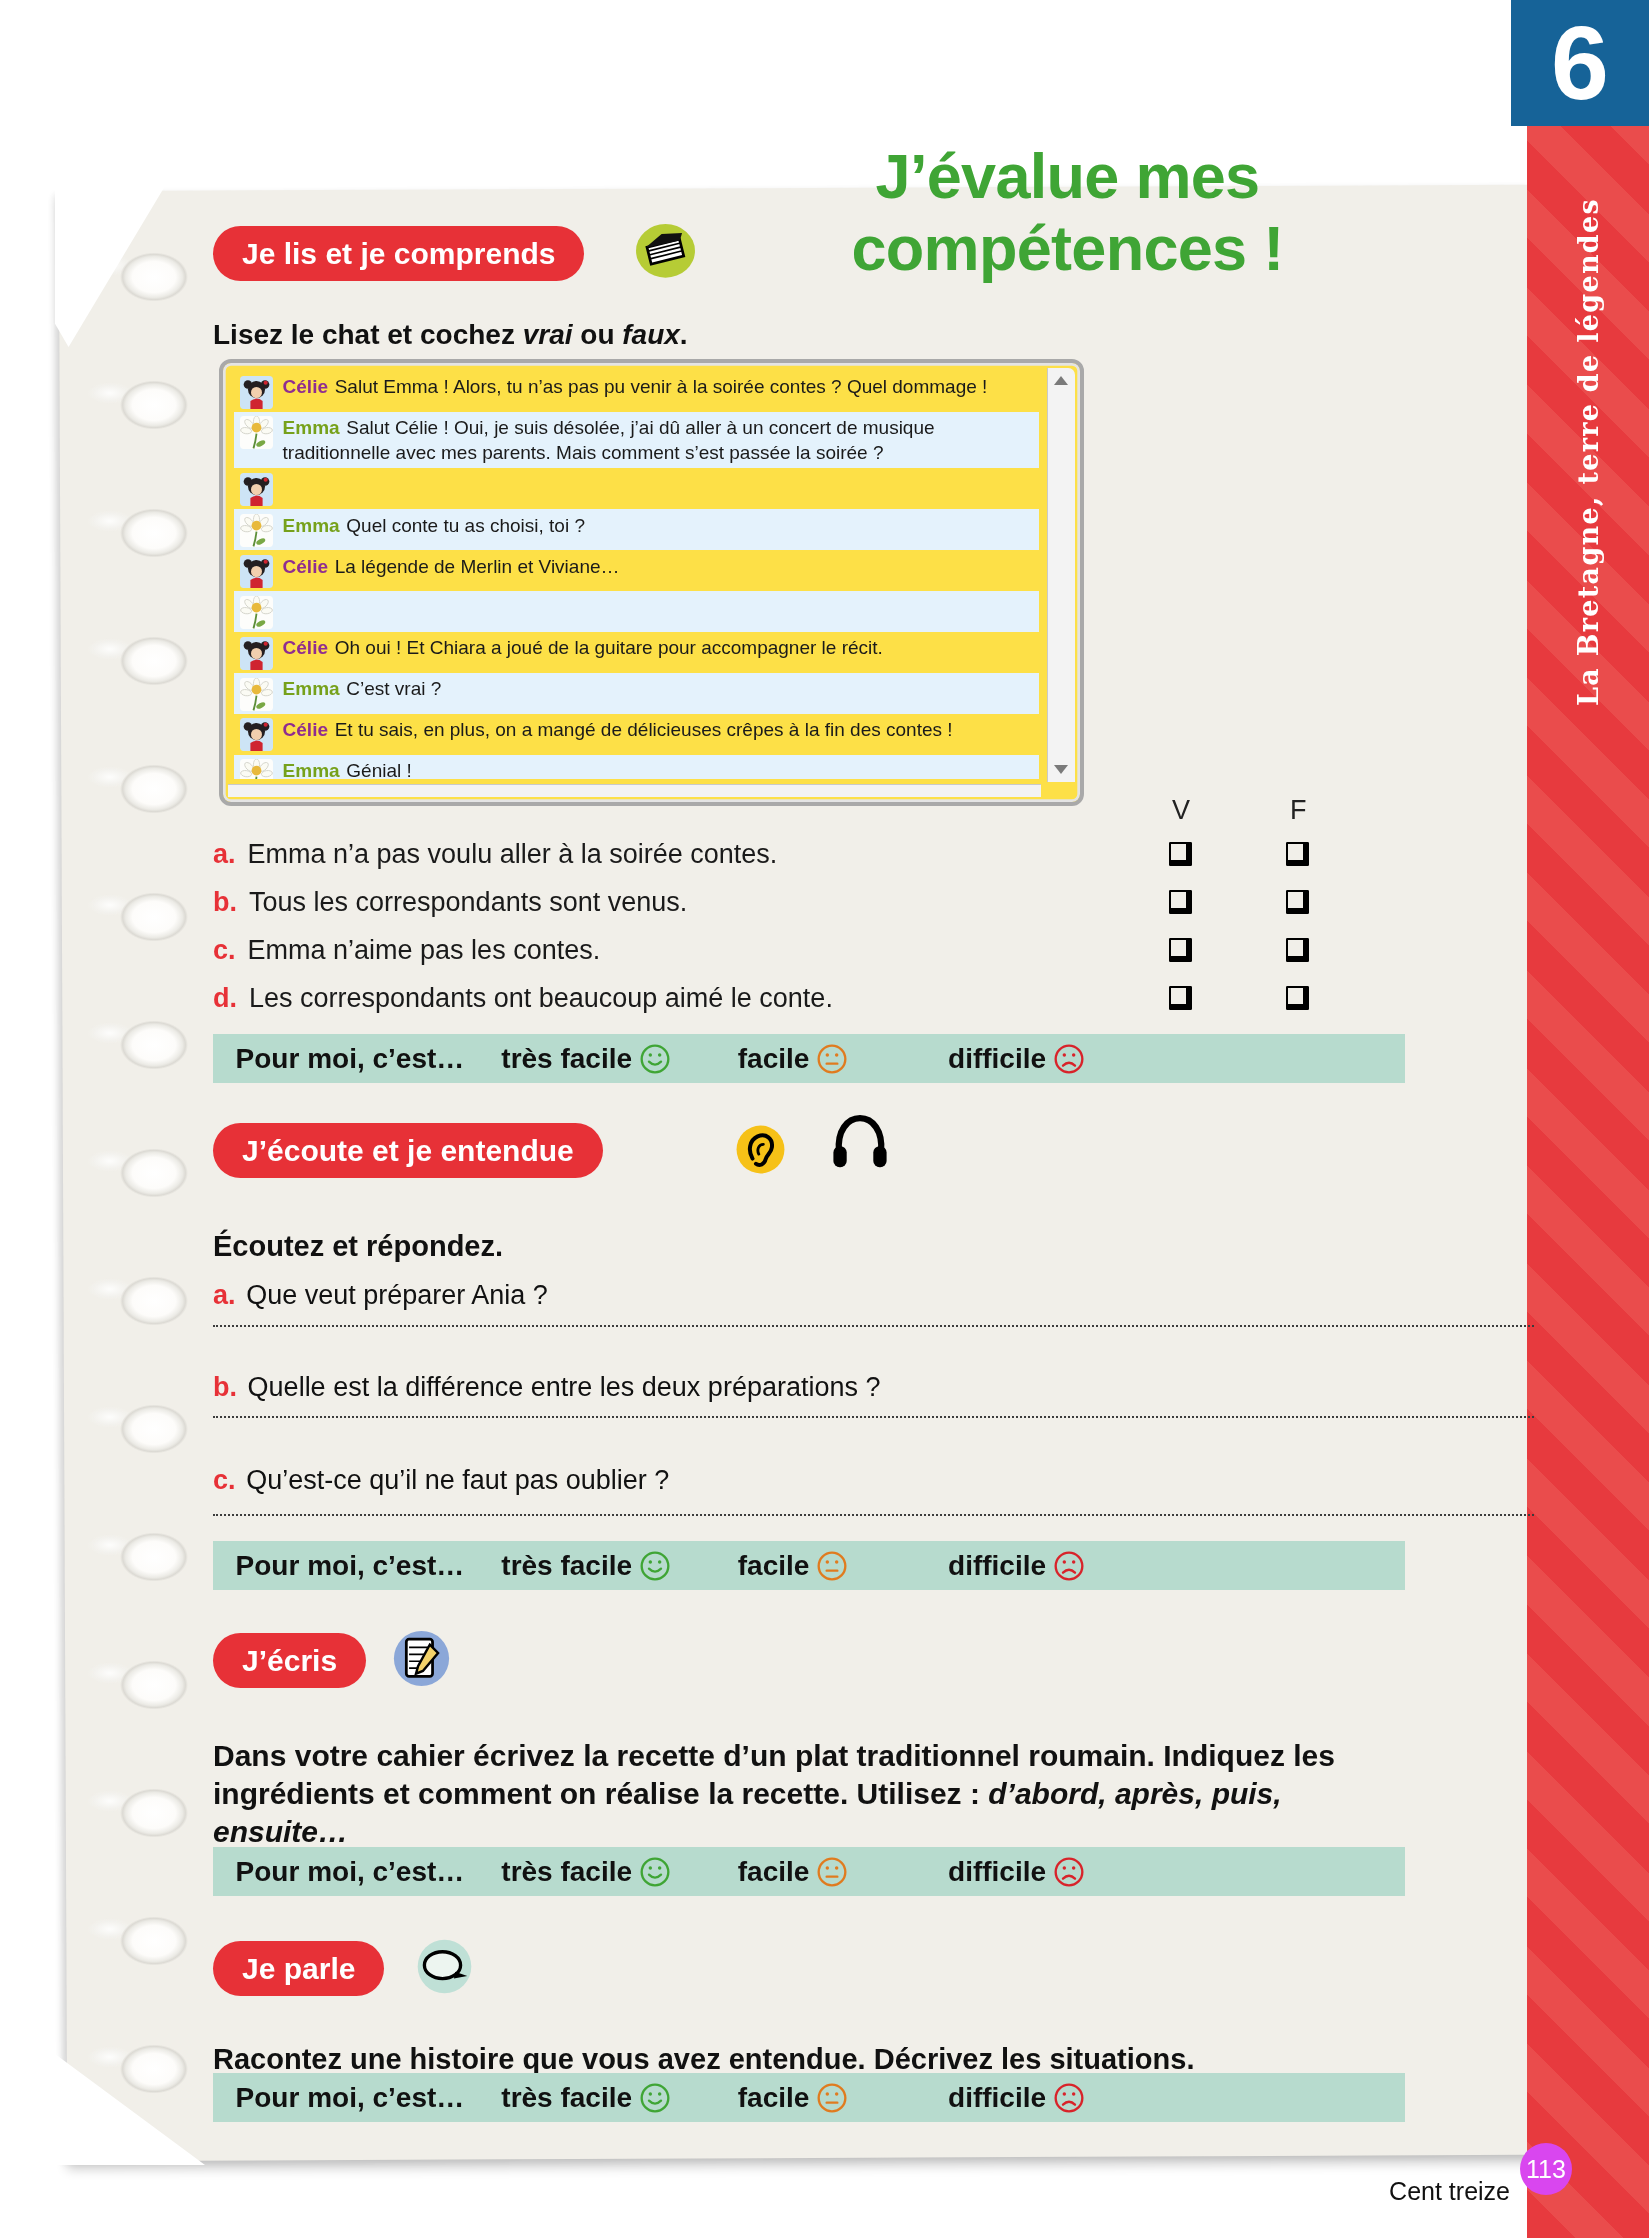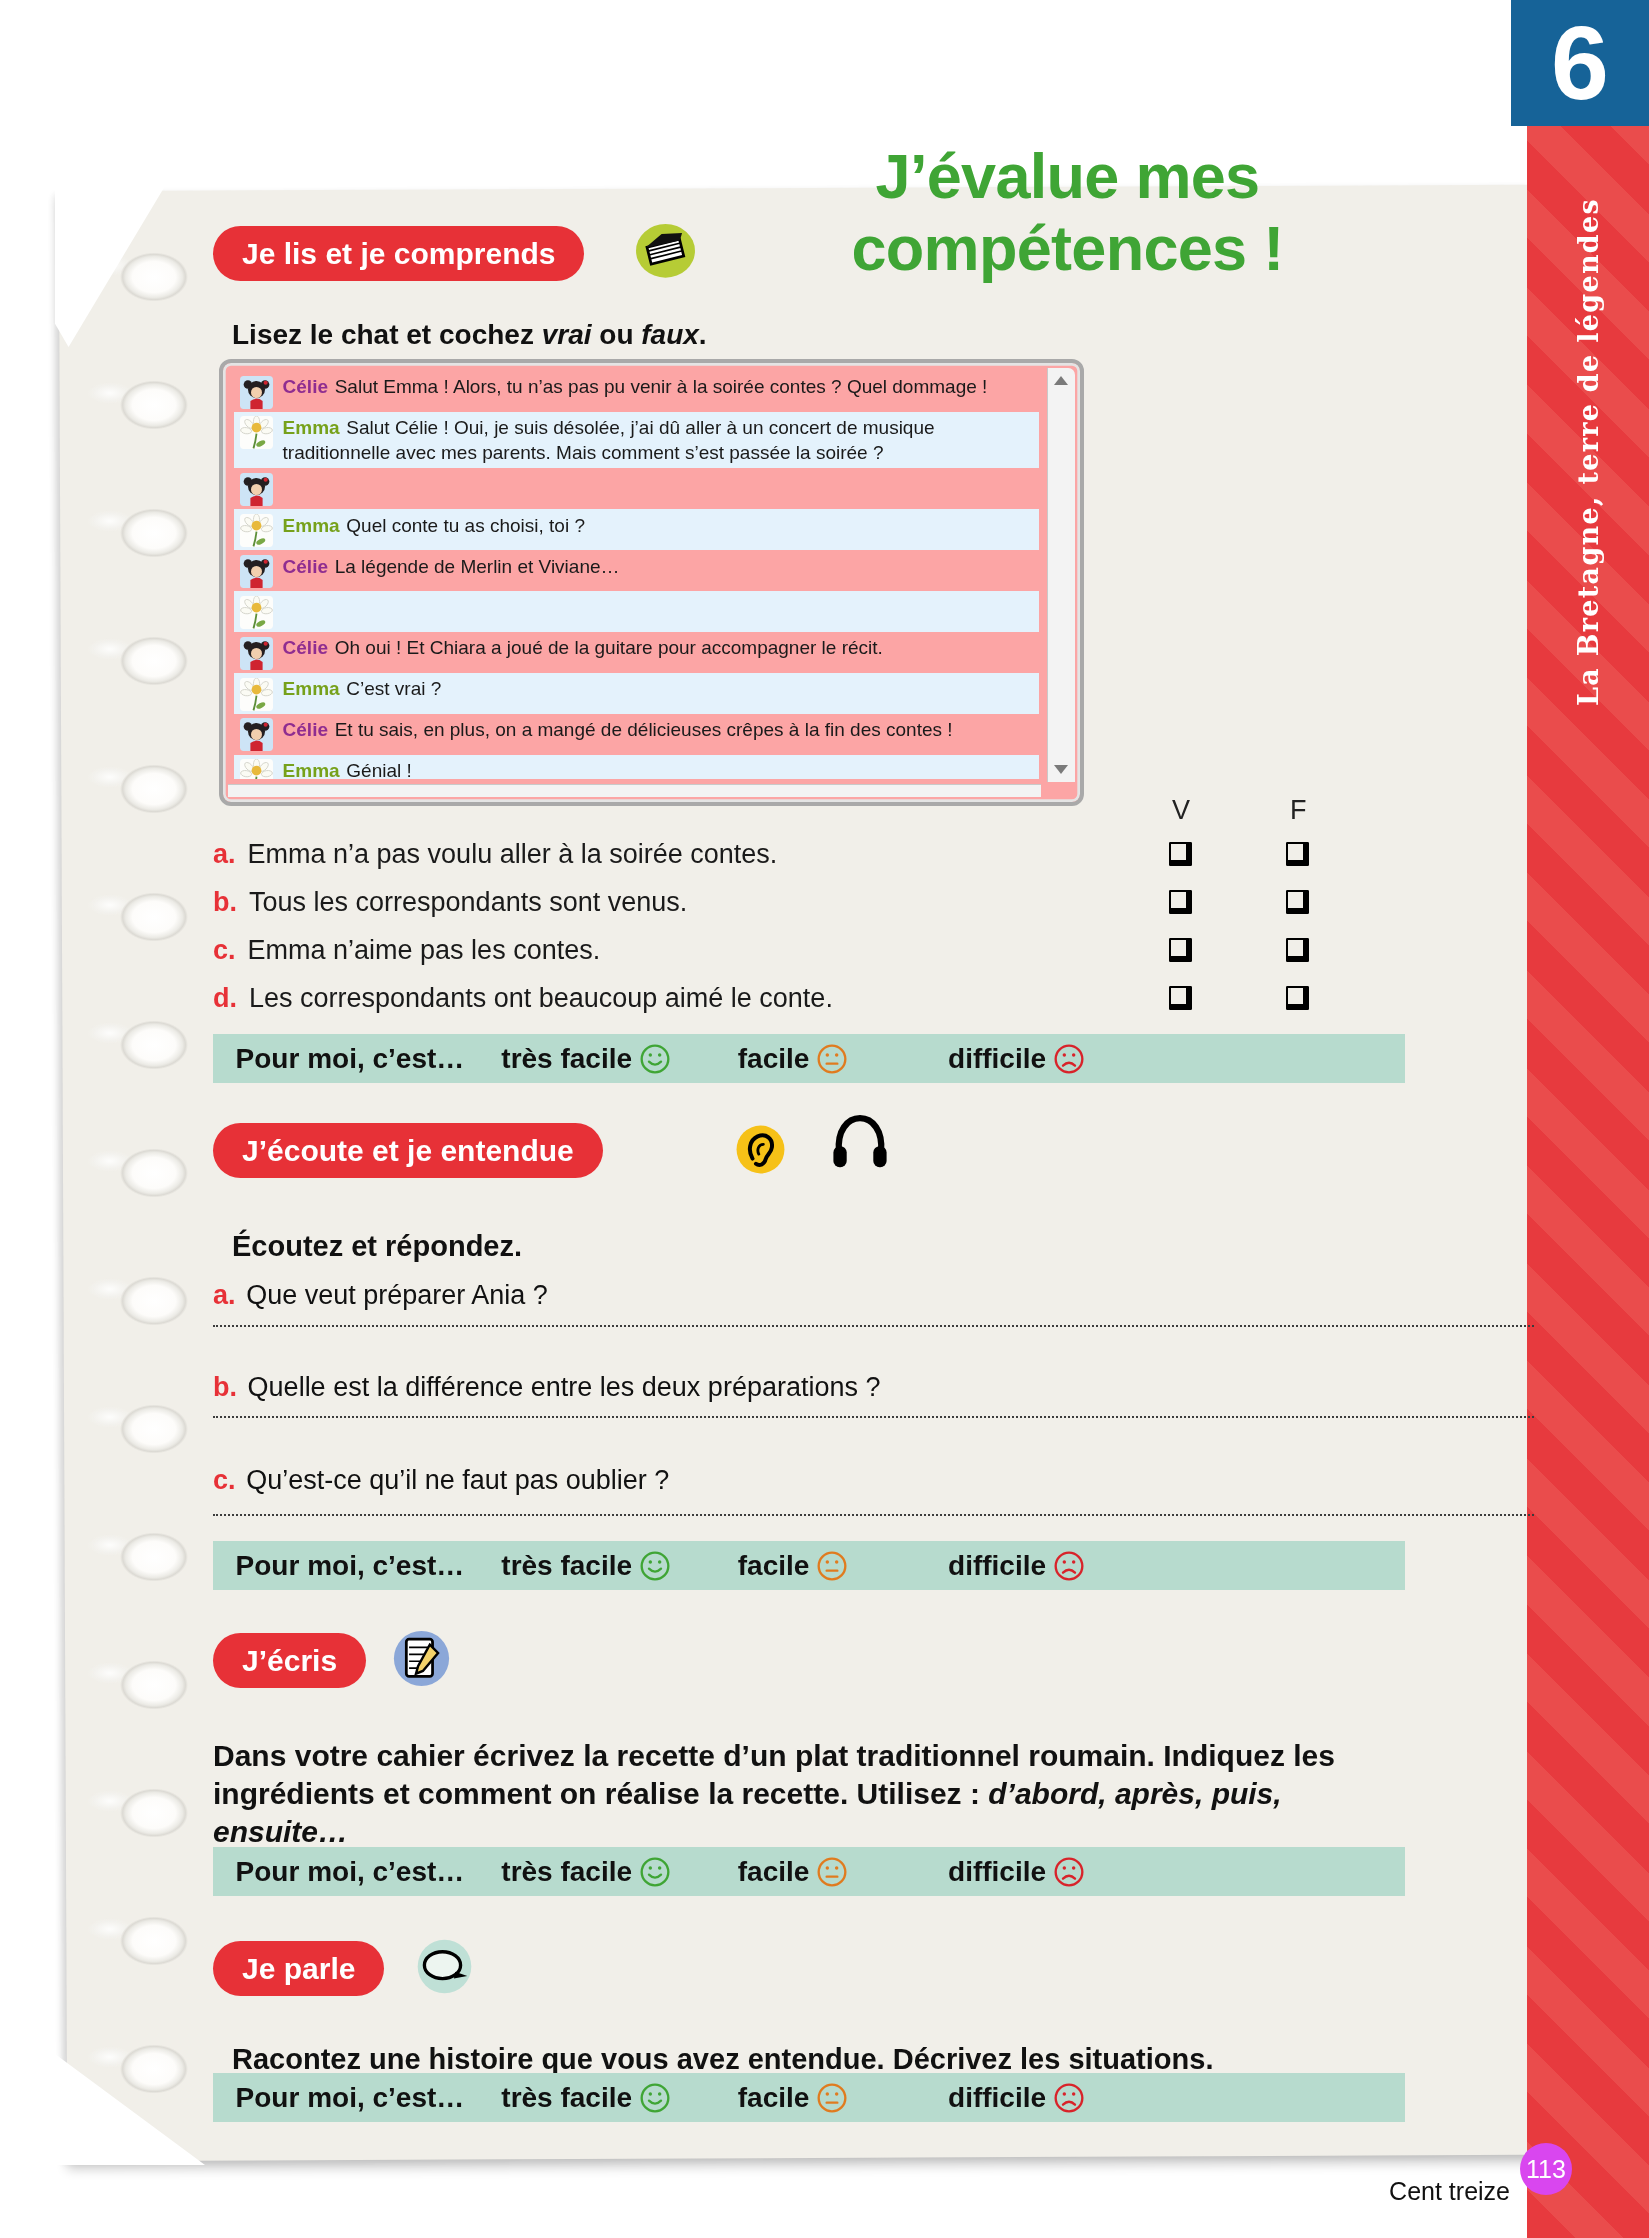--- a/index.html
+++ b/index.html
@@ -67,30 +67,30 @@
   .pill-listen{left:213px;top:1123px;}
   .pill-write{left:213px;top:1633px;}
   .pill-speak{left:213px;top:1941px;}
   .sect-icon{position:absolute;}
   .ic-book{left:632px;top:216px;width:67px;height:67px;}
   .ic-ear{left:732px;top:1121px;width:57px;height:57px;}
   .ic-phones{left:825px;top:1107px;width:70px;height:70px;}
   .ic-pad{left:387px;top:1624px;width:69px;height:69px;}
   .ic-bubble{left:411px;top:1933px;width:67px;height:67px;}
   
-  .instr{position:absolute;left:213px;font-weight:bold;font-size:28px;color:#111;margin-left:19px;}
+  .instr{position:absolute;left:213px;font-weight:bold;font-size:28px;color:#111;}
   .instr1{top:291px;}
   .instr2{top:1201px;font-size:29px;}
   .instr4{top:2014px;font-size:29px;}
   .it{font-style:italic;}
   .para{position:absolute;left:213px;top:1707px;width:1197px;font-weight:bold;font-size:30px;line-height:38px;color:#111;}
   
   .chat{
     position:absolute;left:219px;top:359px;width:857px;height:439px;
-    background:#fca5a5;border:4.7px solid #a9a9a9;border-radius:12px;
+    background:#fde047;border:4.7px solid #a9a9a9;border-radius:12px;
     box-shadow:inset 0 0 0 2.7px #e4e4e4;
   }
   .chat-msgs{position:absolute;left:10.6px;top:8px;right:41px;bottom:22.6px;overflow:hidden;}
   .msg{display:flex;align-items:flex-start;padding:3.3px 6.7px;font-size:19px;line-height:25px;}
   .msg.emma{background:#e4f2fc;}
   .avatar{width:33px;height:33px;flex:none;margin-right:9.3px;margin-top:1.3px;}
   .msg p{margin:0;}
   .mname{font-weight:bold;margin-right:6.7px;}
   .mname.c{color:#8f2d90;}
   .mname.e{color:#76a11b;text-align:center;}

